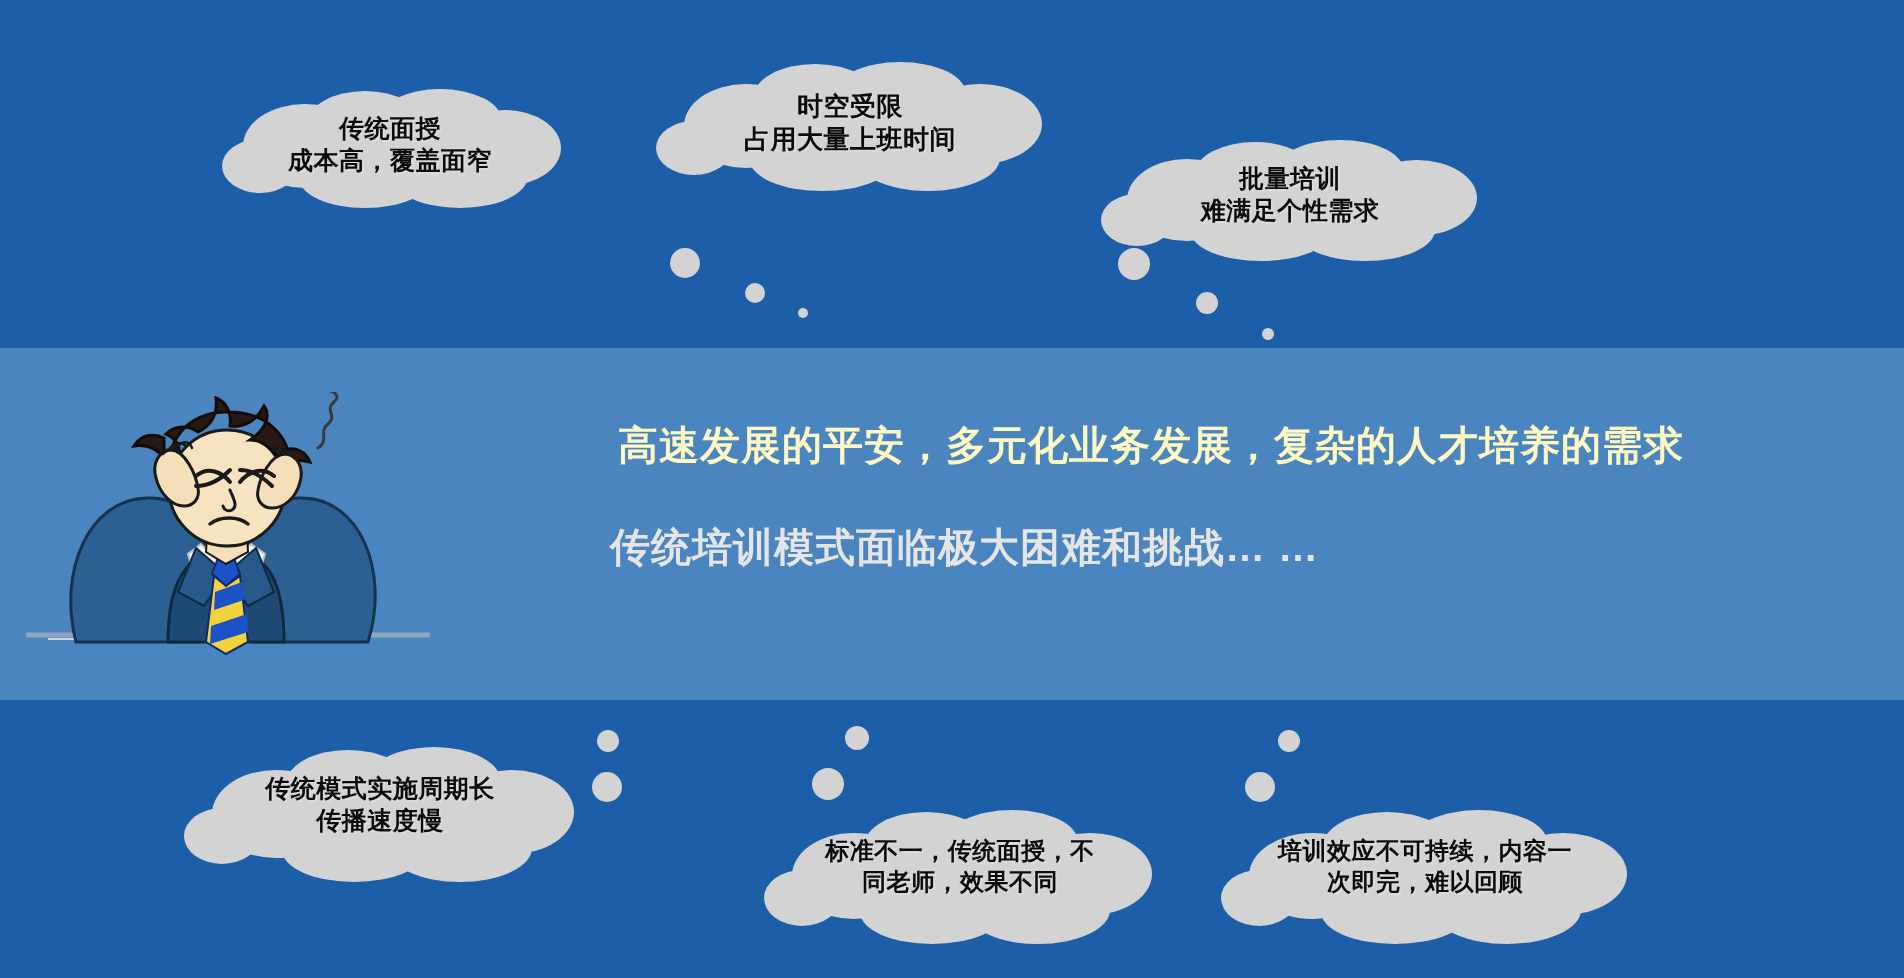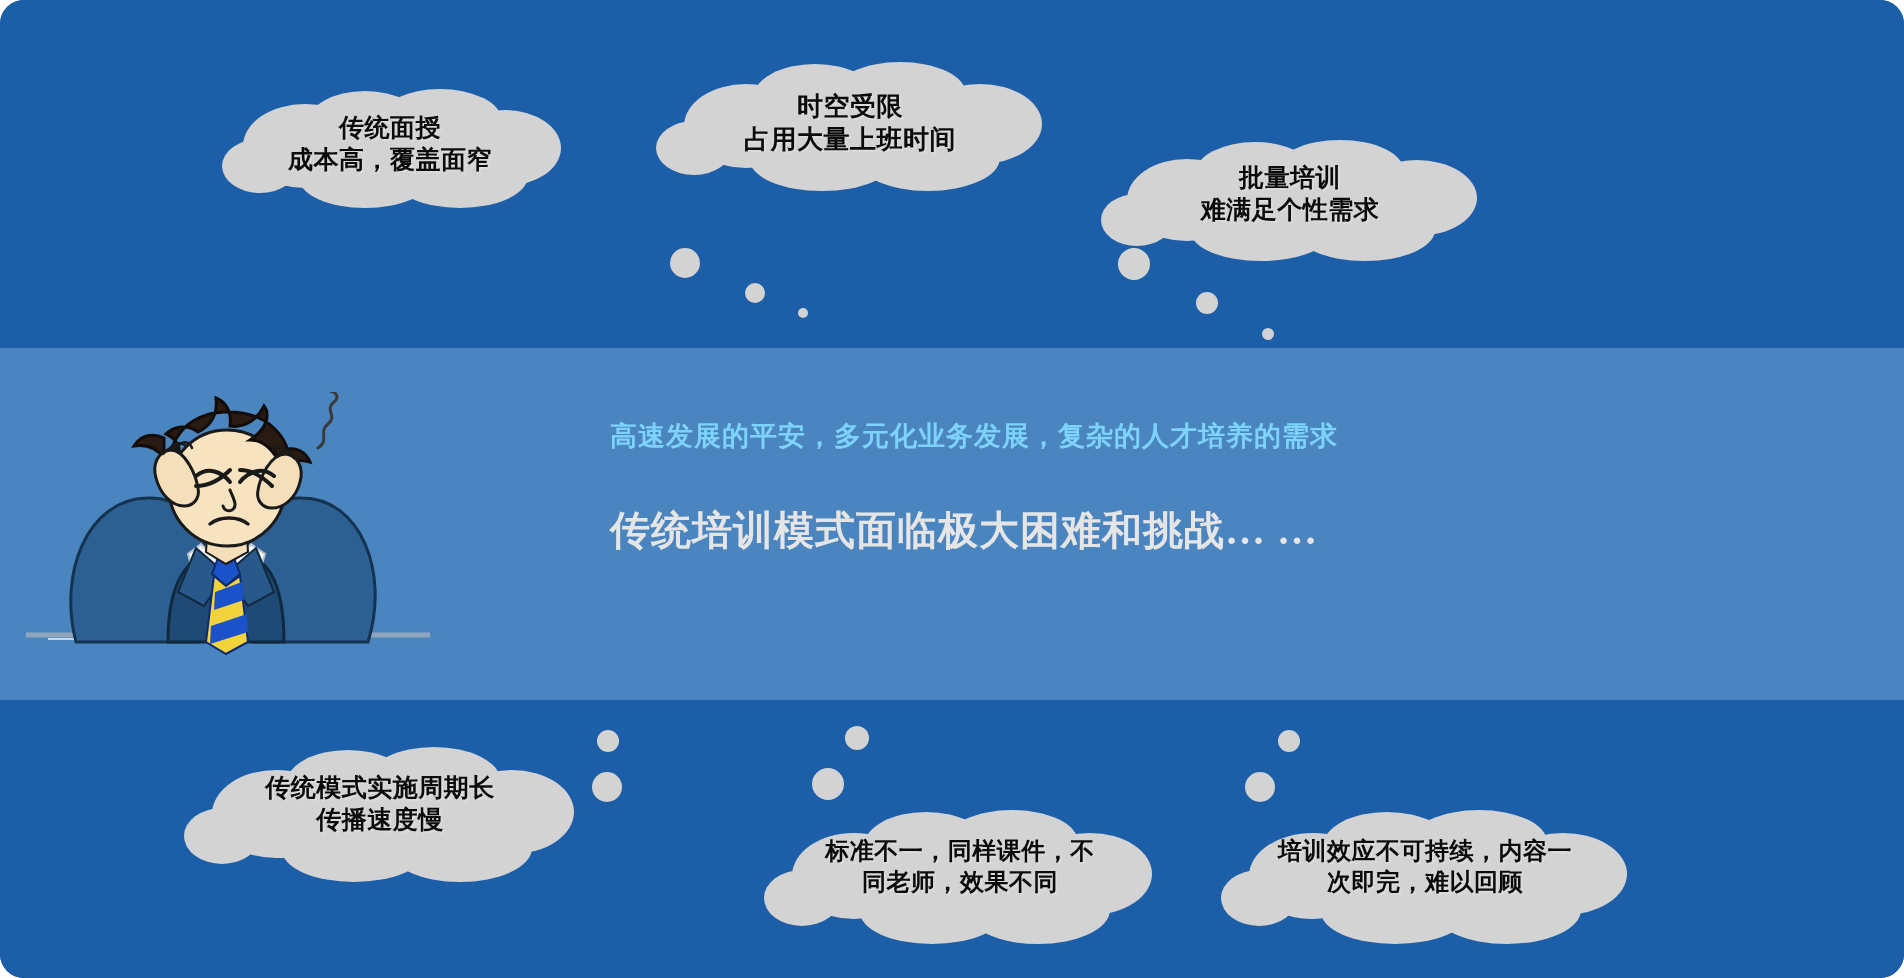--- a/index.html
+++ b/index.html
@@ -5,23 +5,22 @@
   html, body {
     margin: 0;
     padding: 0;
     background: #ffffff;
   }
   #slide {
     position: relative;
     width: 1904px;
     height: 978px;
     overflow: hidden;
-    font-family: Liberation Serif, serif;
+    font-family: Liberation Sans, sans-serif;
     background: #1c5ea8;
-    border-radius: 24px;
   }
 
   
   .band {
     position: absolute;
     left: 0;
     width: 100%;
   }
   .band-top    { top: 0px;   height: 348px; background: #1c5ea8; }
   .band-middle { top: 348px; height: 352px; background: #4a85bf; }
@@ -54,26 +53,27 @@
   }
 
   
   #headline {
     position: absolute;
     left: 610px;
     top: 420px;
     width: 1230px;
   }
   .headline-line1 {
-    color: #7dd3fc;
-    font-size: 27px;
+    color: #fef9c3;
+    font-size: 40px;
     font-weight: bold;
     letter-spacing: 1px;
     line-height: 1.25;
     white-space: nowrap;
+    margin-left: 8px;
   }
   .headline-line2 {
     color: #e5e5e5;
     font-size: 40px;
     font-weight: bold;
     letter-spacing: 1px;
     line-height: 1.25;
     margin-top: 52px;
     white-space: nowrap;
   }
@@ -245,21 +245,21 @@
         <ellipse cx="94" cy="68" rx="62" ry="43"></ellipse>
         <ellipse cx="166" cy="38" rx="62" ry="34"></ellipse>
         <ellipse cx="252" cy="34" rx="66" ry="32"></ellipse>
         <ellipse cx="330" cy="66" rx="62" ry="41"></ellipse>
         <ellipse cx="278" cy="102" rx="72" ry="34"></ellipse>
         <ellipse cx="172" cy="104" rx="72" ry="32"></ellipse>
         <ellipse cx="42" cy="90" rx="38" ry="28"></ellipse>
         <ellipse cx="202" cy="70" rx="124" ry="49"></ellipse>
       </g>
     </svg>
-    <div class="cloud-text" style="top:28px; font-size:24px;">标准不一，同样课件，不
+    <div class="cloud-text" style="top:28px; font-size:24px;">标准不一，传统面授，不
 同老师，效果不同</div>
   </div>
 
   <div class="dot" style="left:1278px; top:730px; width:22px; height:22px;"></div>
   <div class="dot" style="left:1245px; top:772px; width:30px; height:30px;"></div>
 
   <div class="cloud" style="left:1215px; top:808px; width:420px; height:140px;">
     <svg width="420" height="140" viewBox="0 0 420 140" aria-hidden="true">
       <g fill="#d3d3d3">
         <ellipse cx="98" cy="68" rx="64" ry="43"></ellipse>

